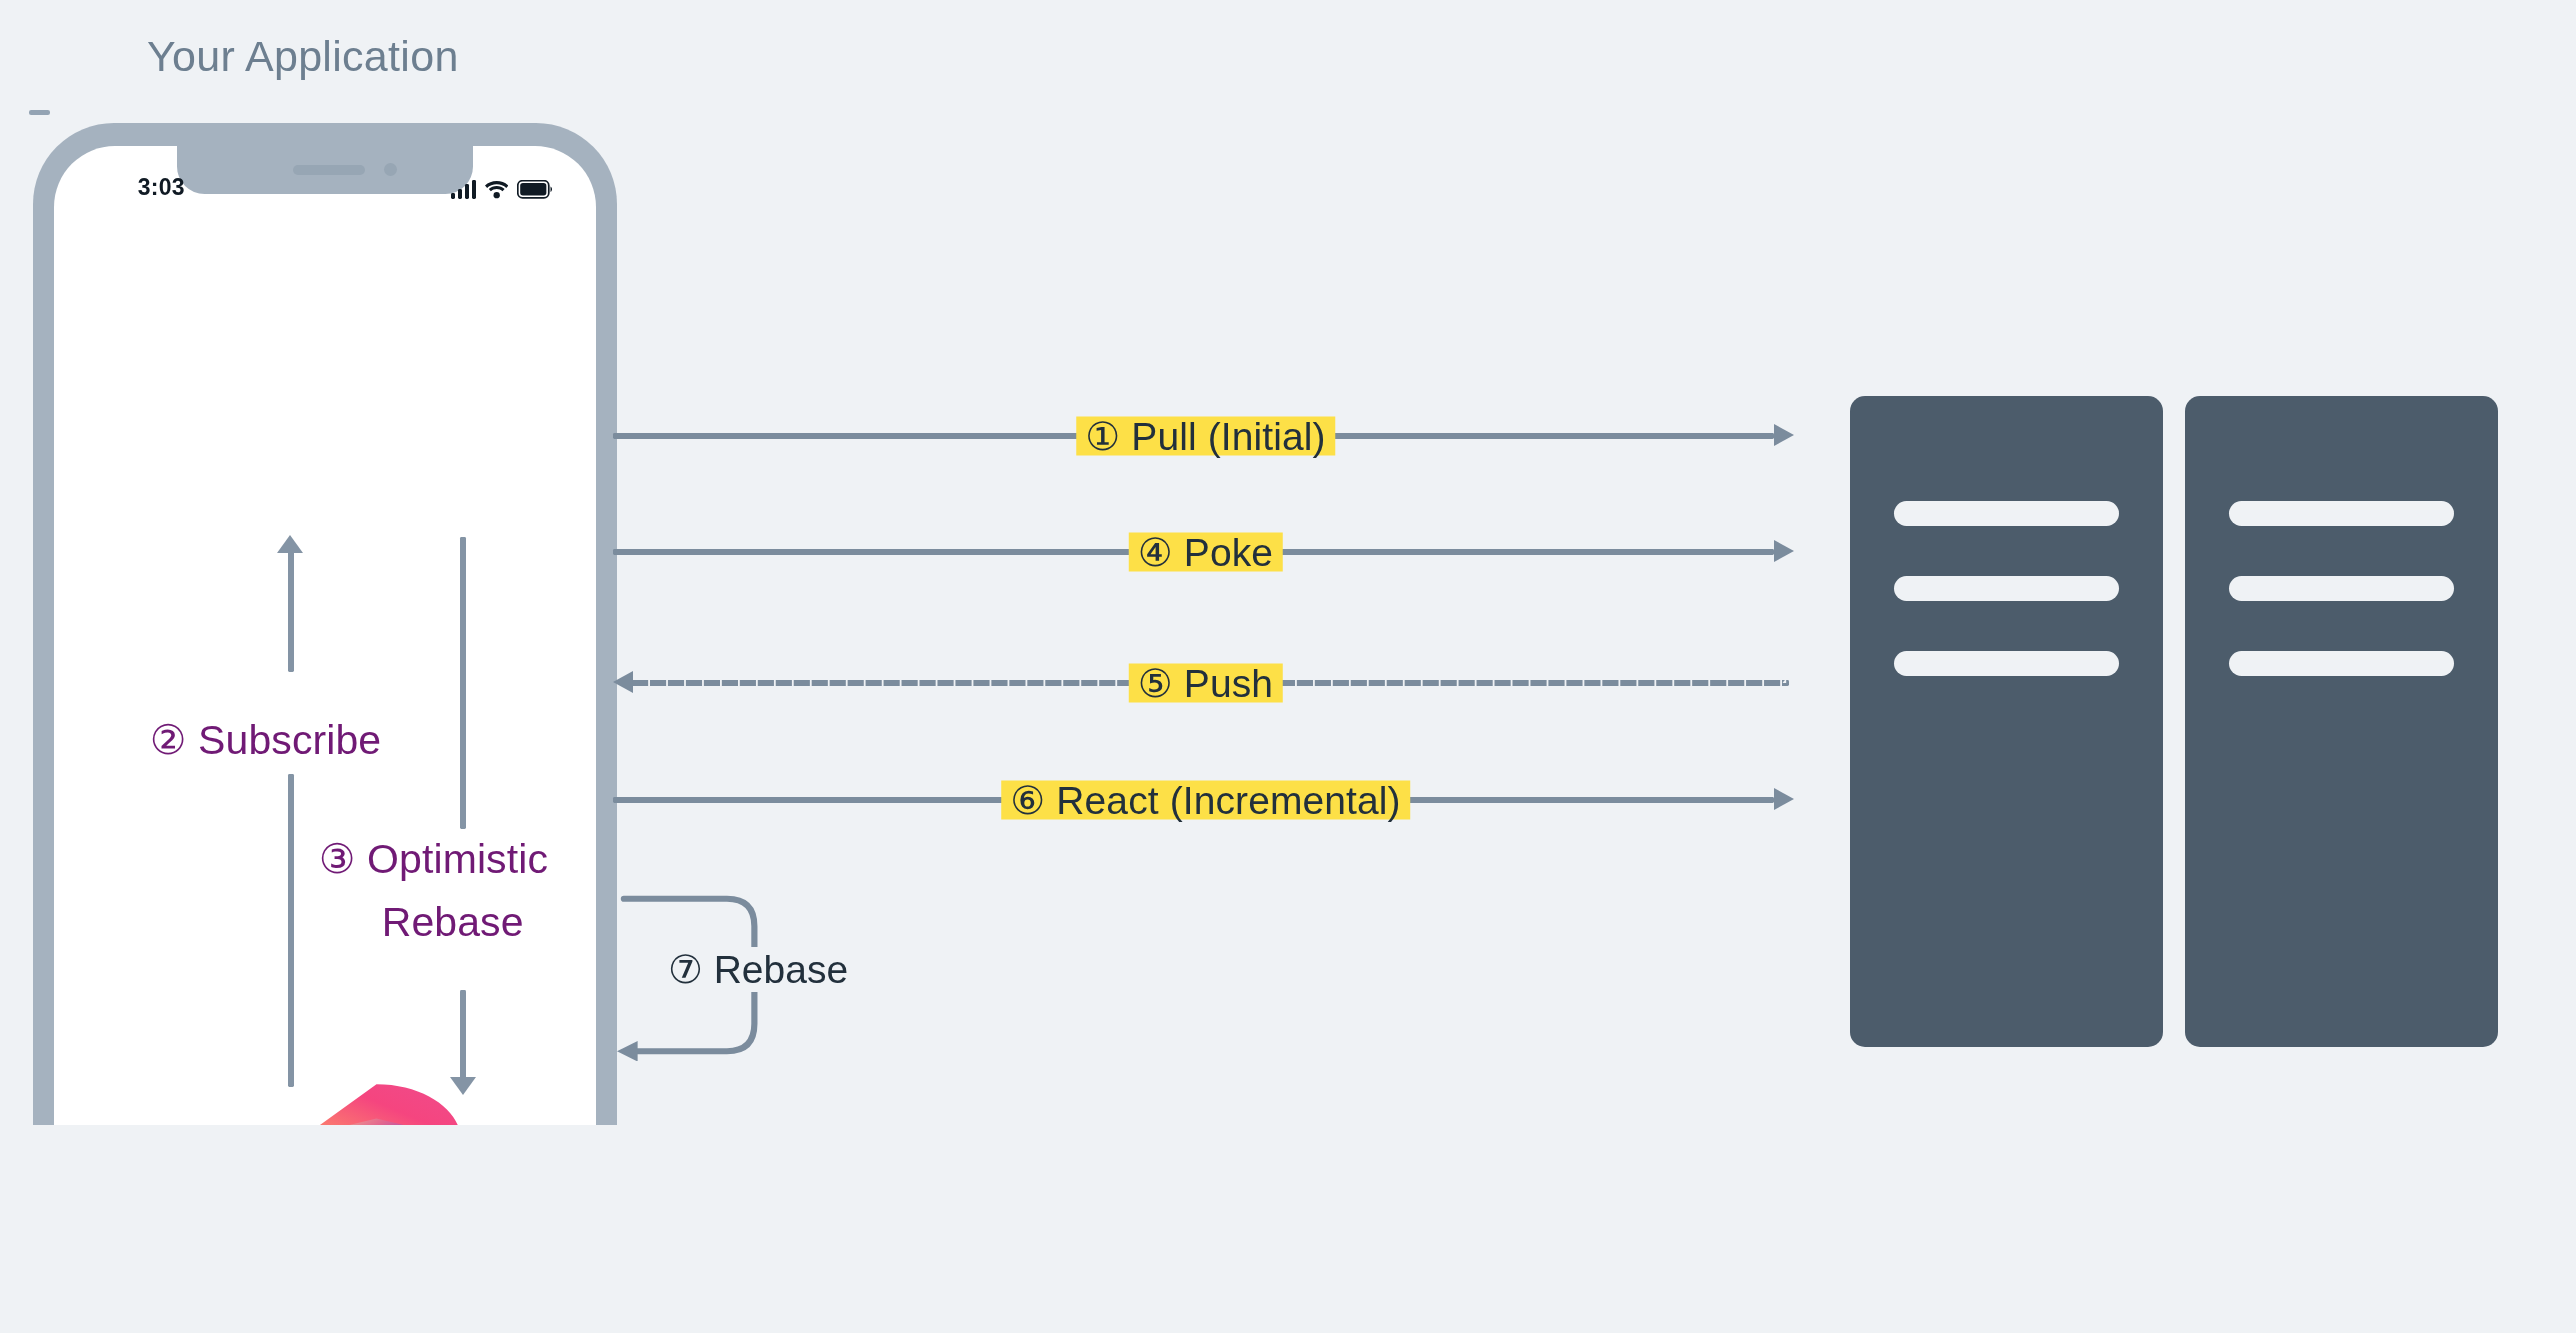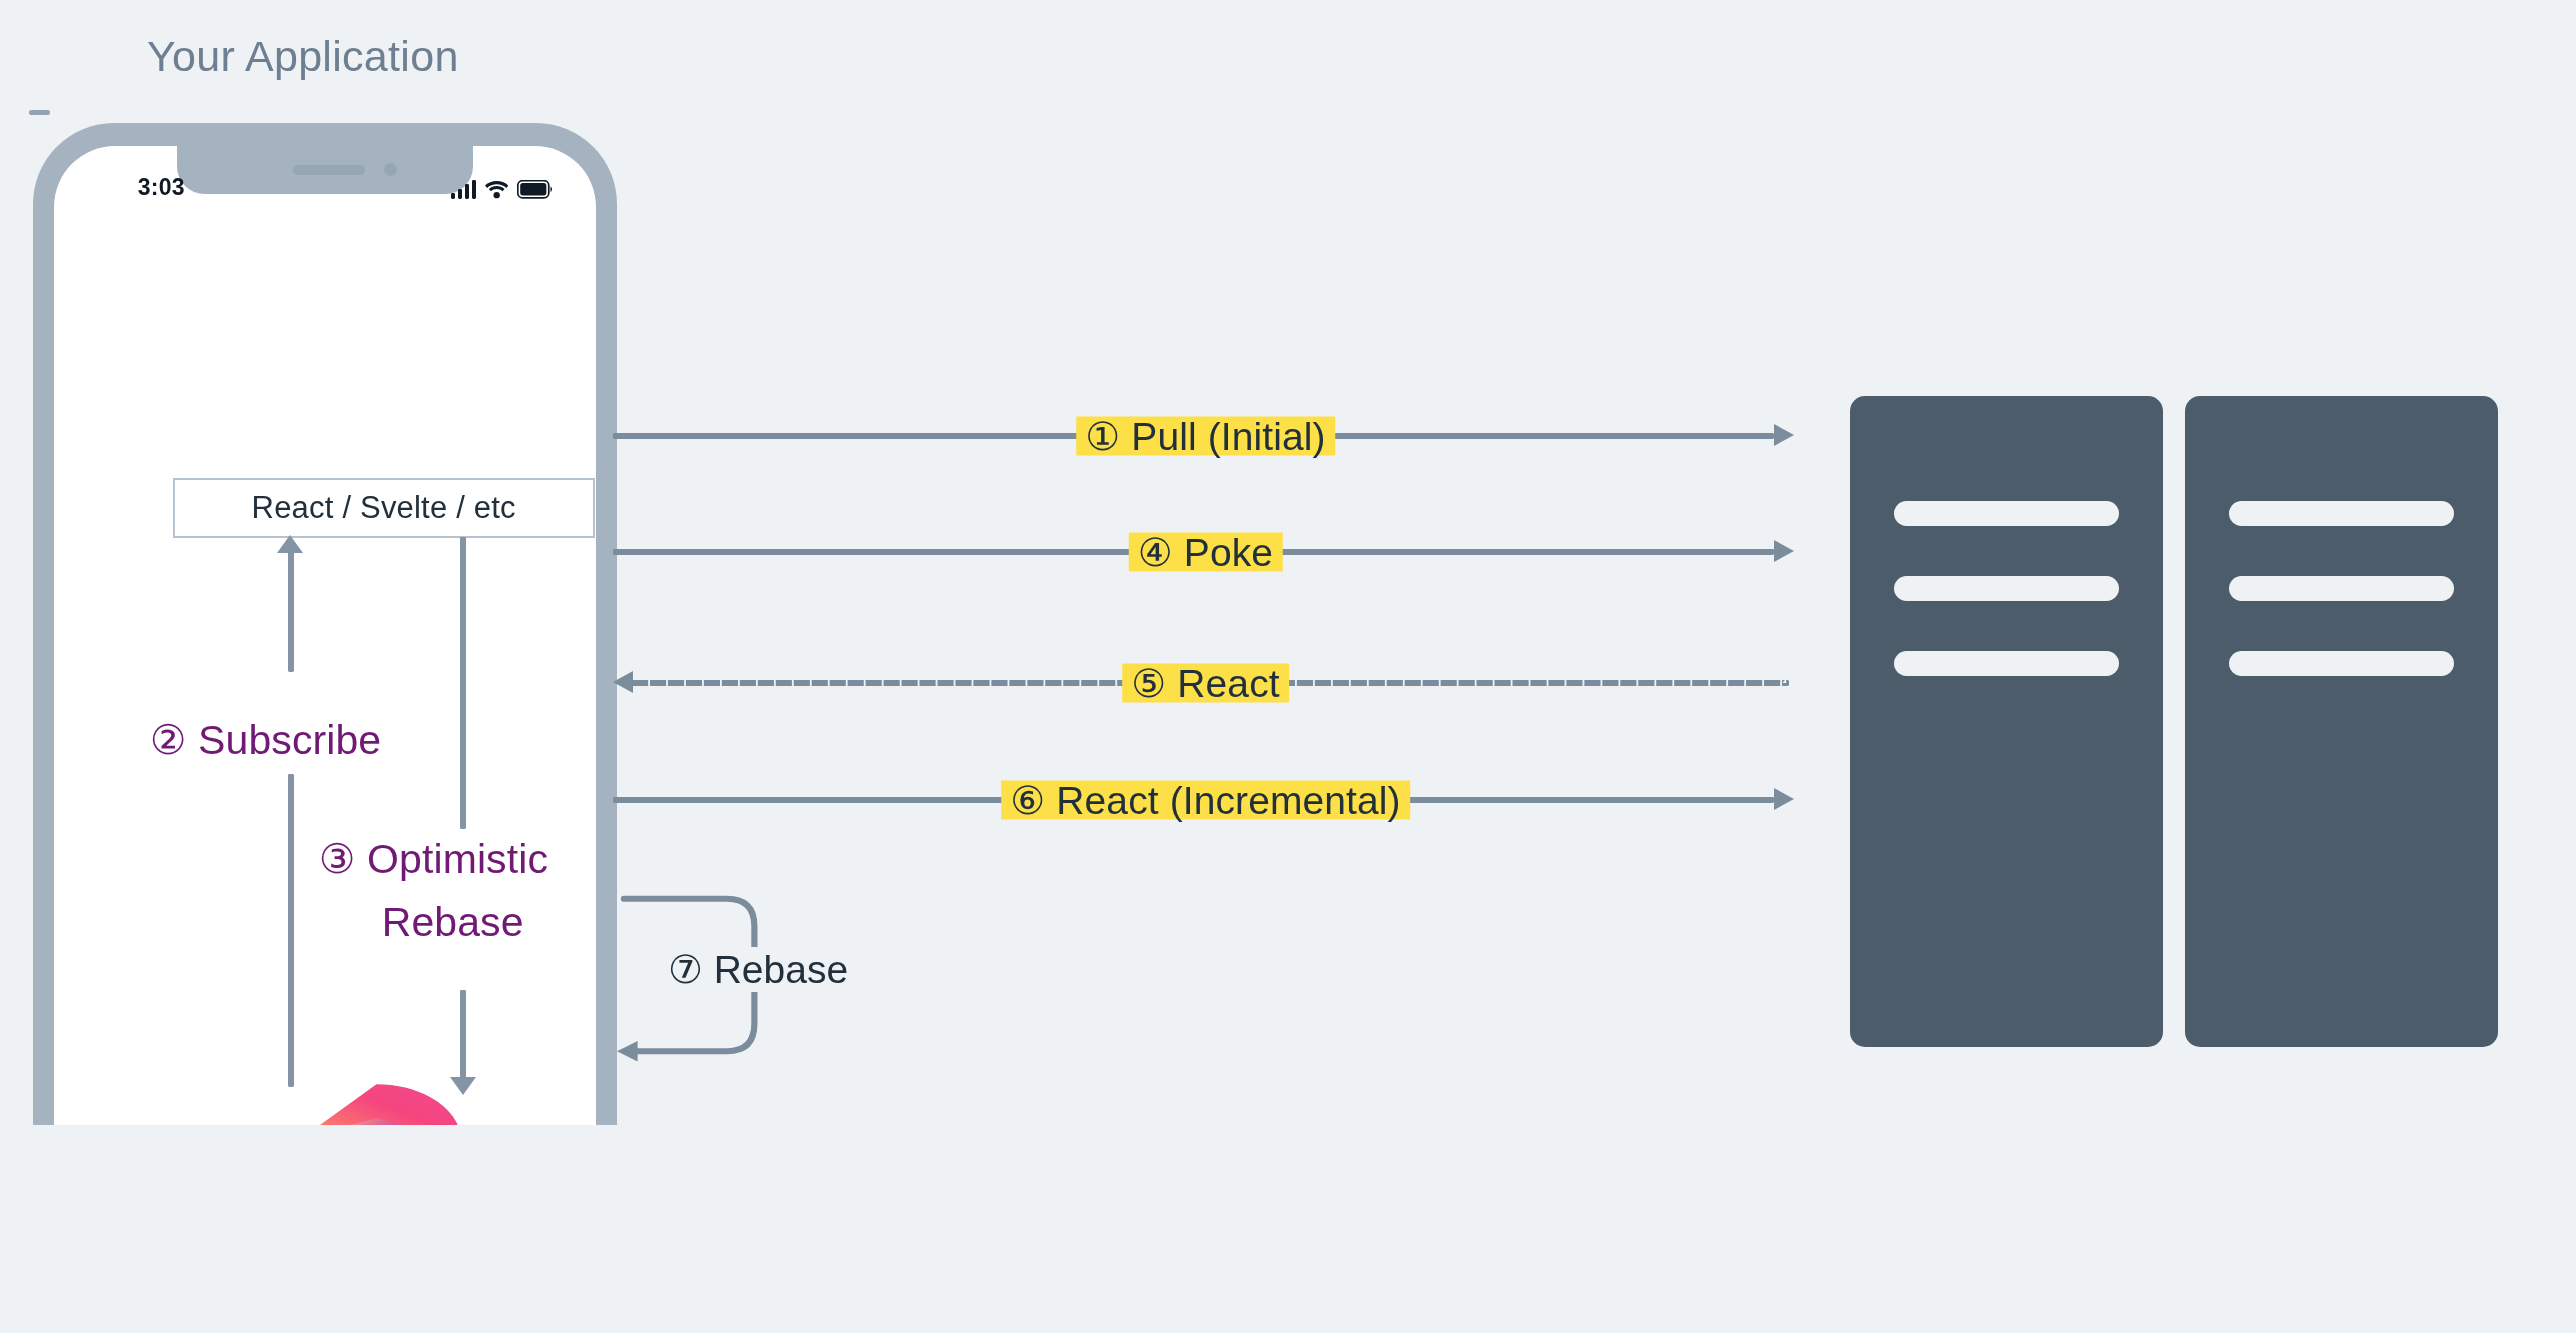--- a/index.html
+++ b/index.html
@@ -304,23 +304,20 @@
             <circle cx="17" cy="22" r="4.6" fill="#101a24"></circle>
           </svg>
           <svg width="36" height="18.6" viewBox="0 0 52 27">
             <rect x="1" y="1" width="45" height="25" rx="7" ry="7" fill="none" stroke="#101a24" stroke-width="2.5"></rect>
             <rect x="4.5" y="4.5" width="38" height="18" rx="4" ry="4" fill="#101a24"></rect>
             <path d="M48.5 9.5 C51.5 11 51.5 16 48.5 17.5 Z" fill="#101a24"></path>
           </svg>
         </div>
       </div>
 
-      <div id="react-box">
-        <span>React / Svelte / etc</span>
-      </div>
 
       <div class="vhead-up" id="sub-head"></div>
       <div class="vline" id="sub-seg-a"></div>
       <div class="vline" id="sub-seg-b"></div>
 
       <div class="vline" id="mut-seg-a"></div>
       <div class="vline" id="mut-seg-b"></div>
       <div class="vhead-down" id="mut-head"></div>
 
       <div class="step-label" id="lbl-subscribe">② Subscribe</div>
@@ -378,21 +375,21 @@
 
   <div class="flow-row" id="row-push">
     <div class="flow-line" style="left:0; width:1161px;"></div>
     <div class="arrow-right" style="left:1161px;"></div>
     <div class="flow-label">④ Poke</div>
   </div>
 
   <div class="flow-row" id="row-poke">
     <div class="arrow-left" style="left:0;"></div>
     <div class="flow-line dashed" style="left:19.3px; width:1157px;"></div>
-    <div class="flow-label">⑤ React</div>
+    <div class="flow-label">⑤ Push</div>
   </div>
 
   <div class="flow-row" id="row-pull-incr">
     <div class="flow-line" style="left:0; width:1161px;"></div>
     <div class="arrow-right" style="left:1161px;"></div>
     <div class="flow-label">⑥ React (Incremental)</div>
   </div>
 
   <svg id="rebase-loop" viewBox="0 0 230 250">
     <path d="M10 14 H160 Q200 14 200 54 V196 Q200 236 160 236 H30" fill="none" stroke="#7b8c9d" stroke-width="9" stroke-linecap="round"></path>

